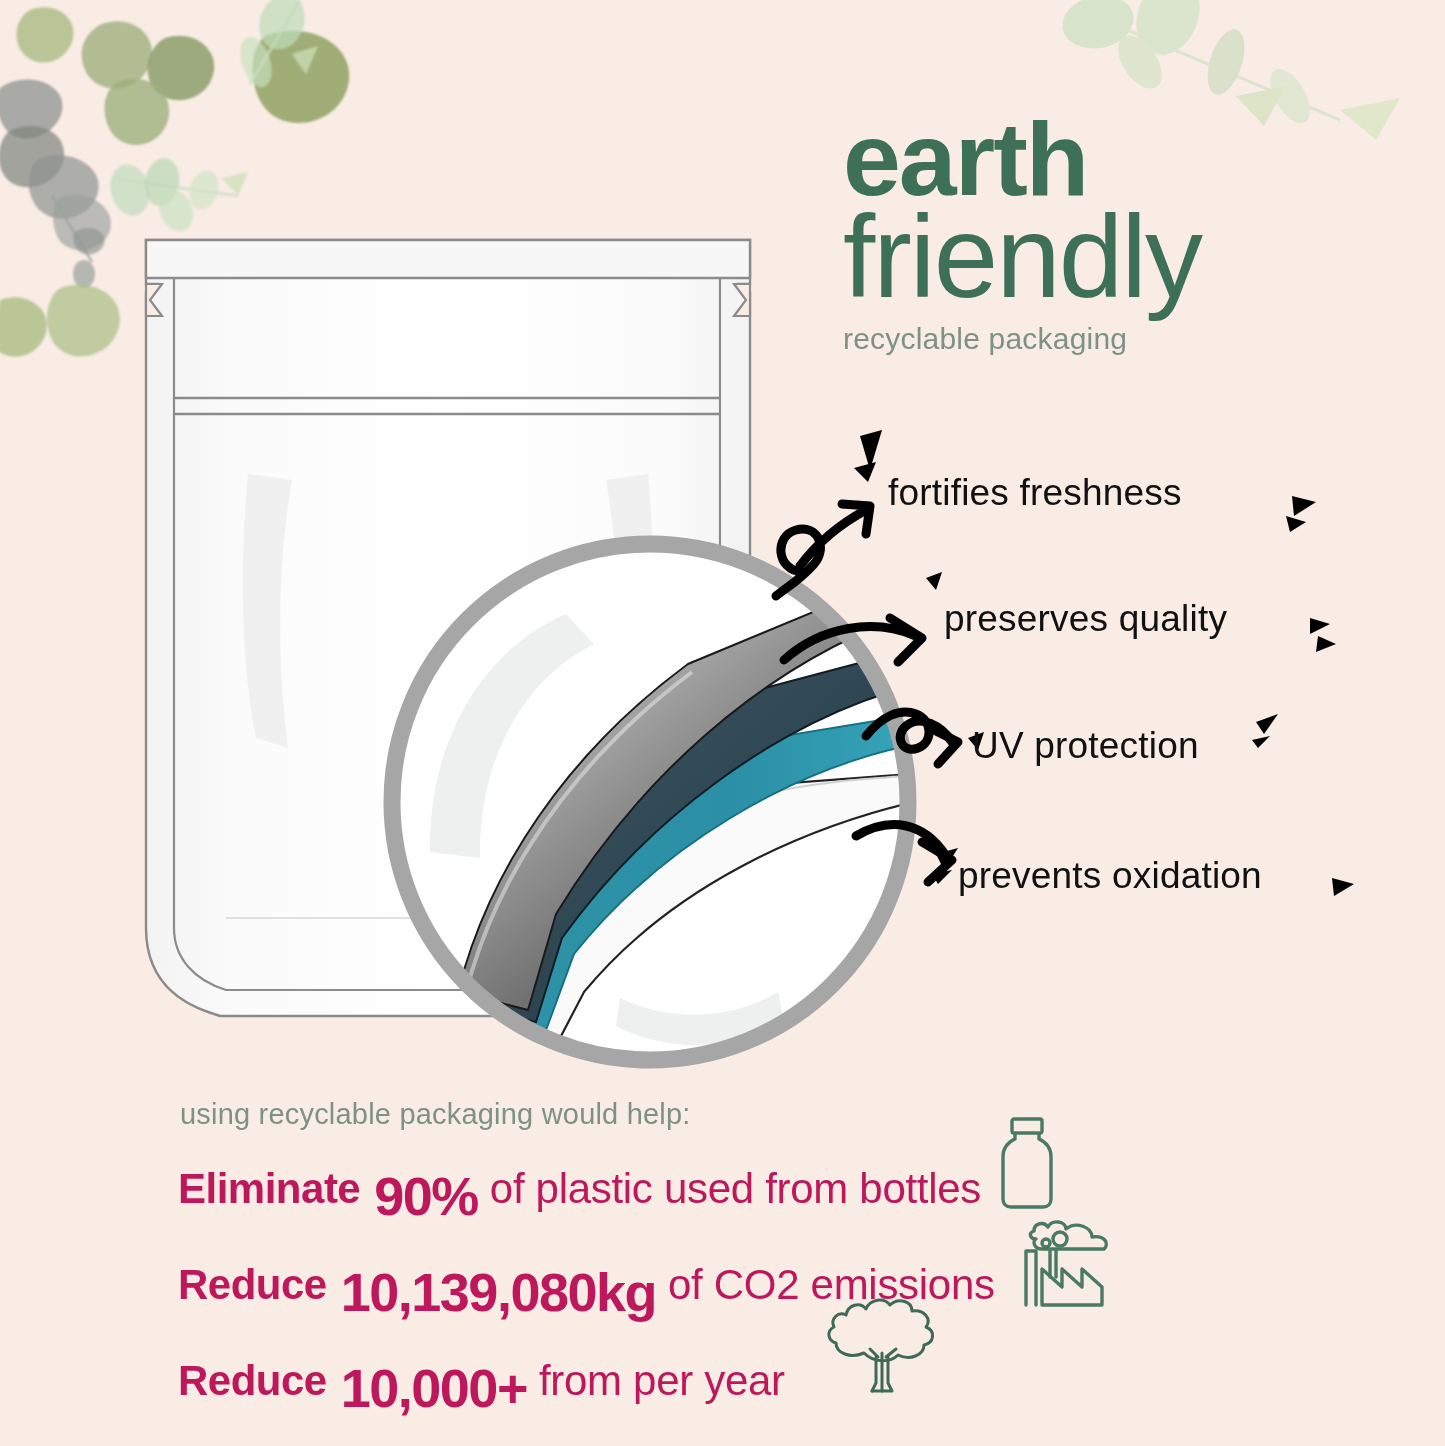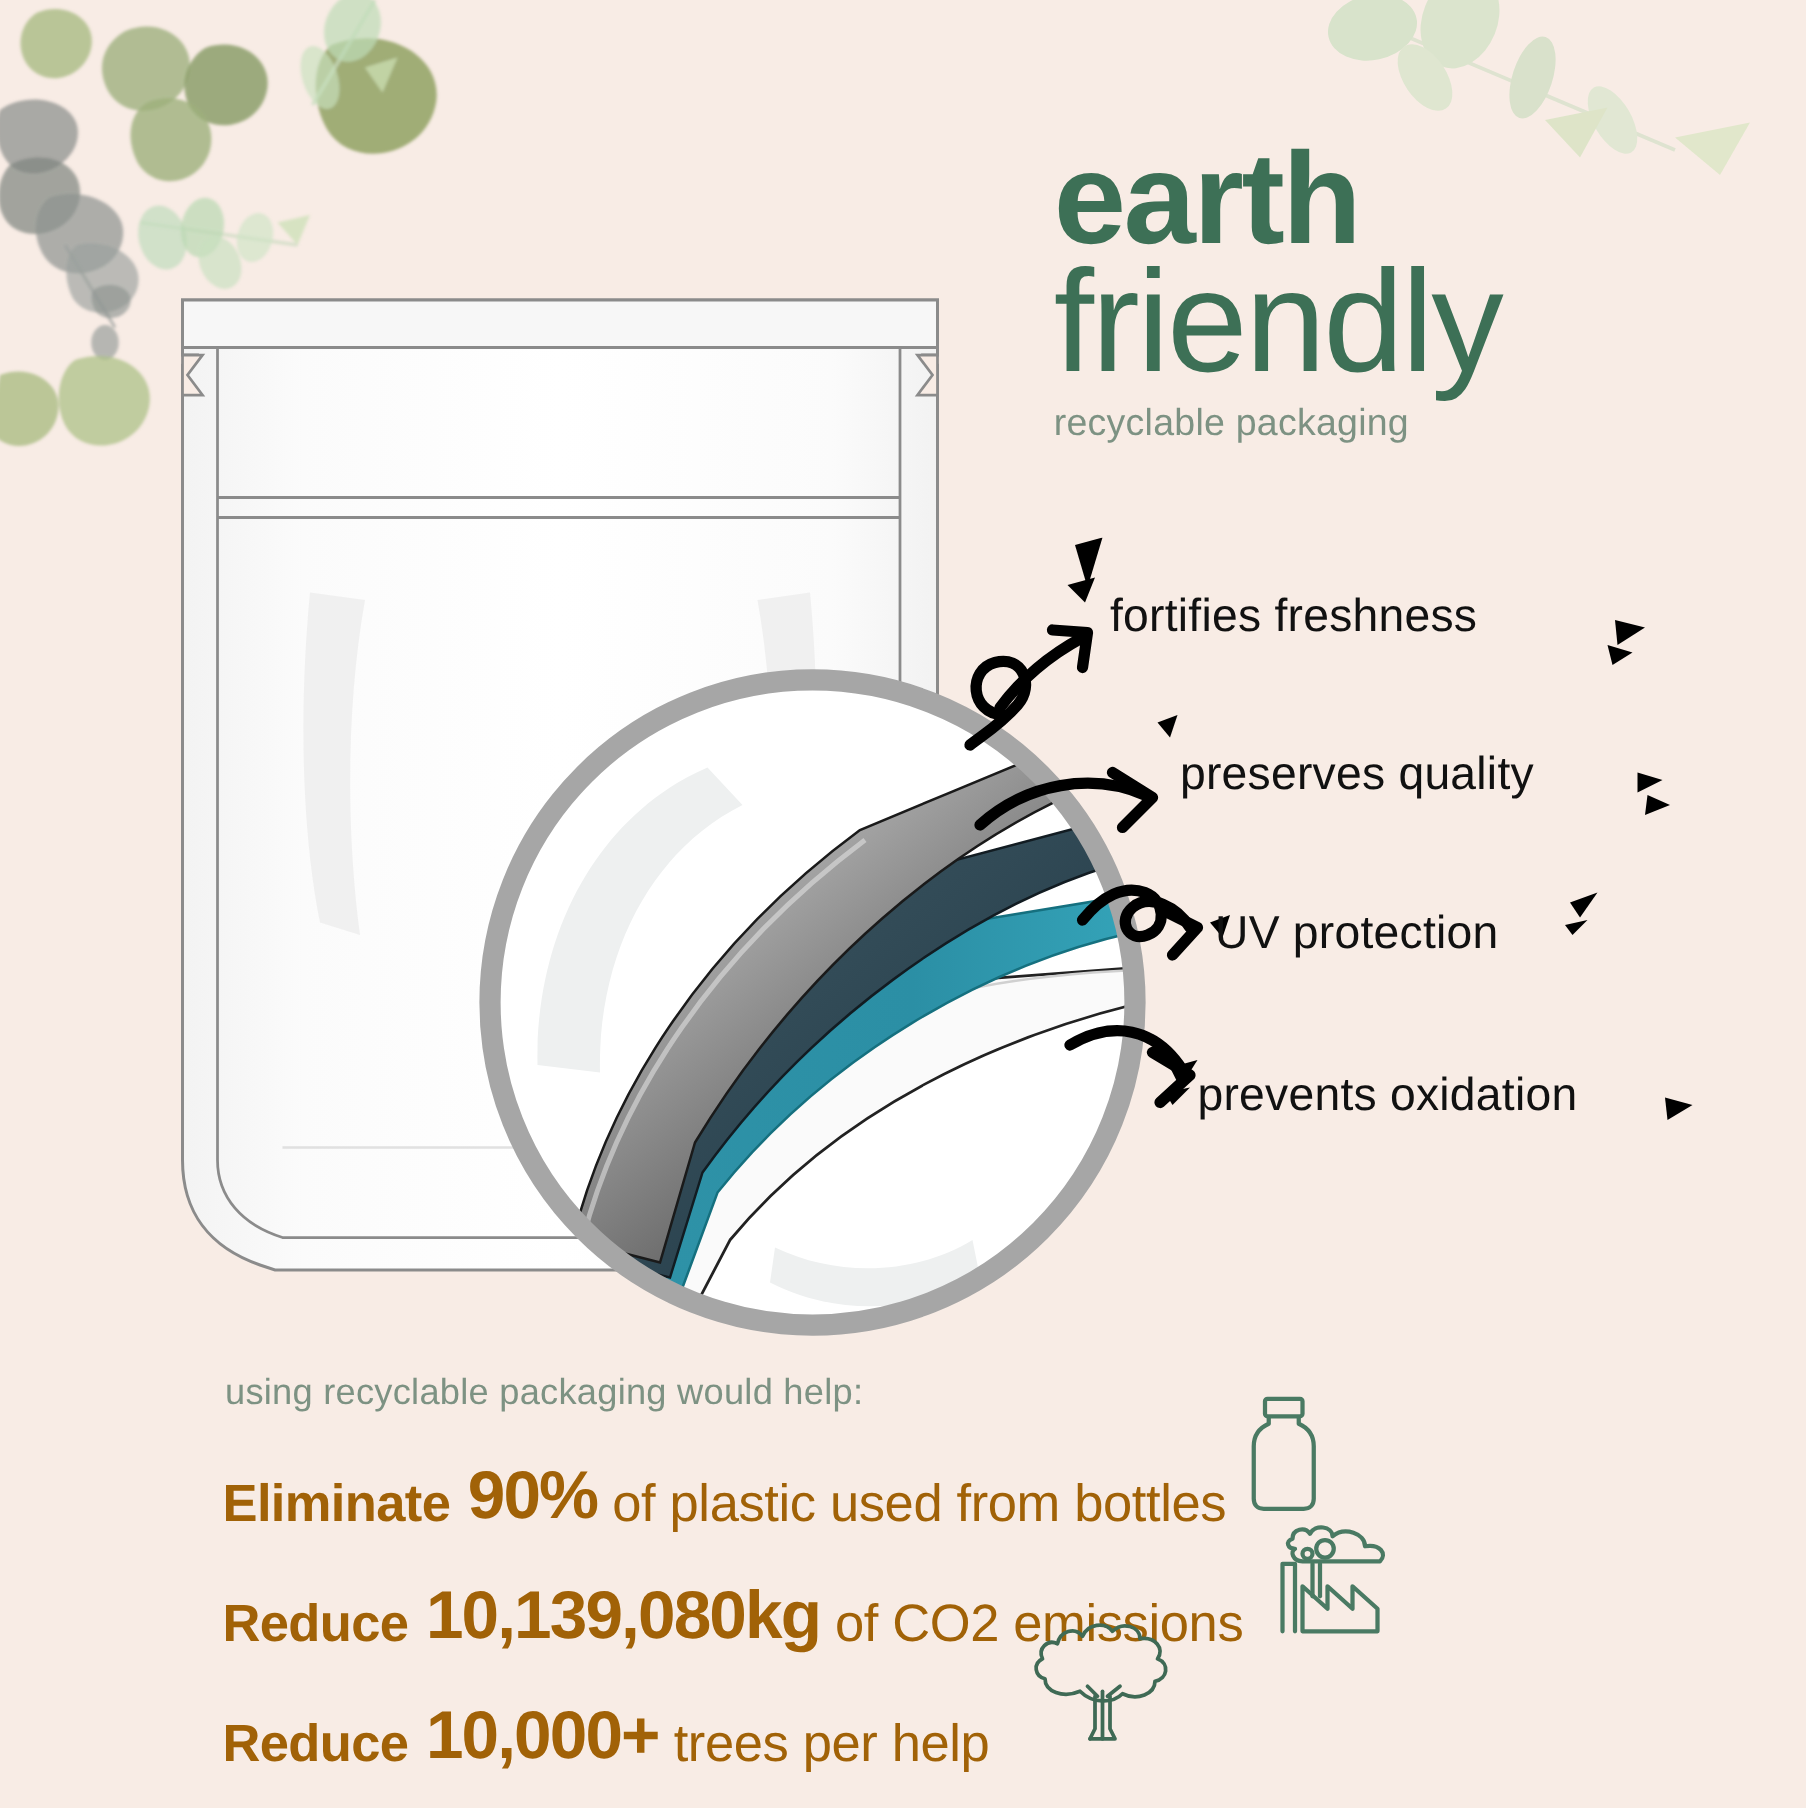--- a/index.html
+++ b/index.html
@@ -54,23 +54,23 @@
   .arrows{position:absolute;left:770px;top:420px;width:640px;height:500px;pointer-events:none;}
   .sparks{position:absolute;left:840px;top:430px;width:560px;height:490px;pointer-events:none;}
 
   
   .stats{position:absolute;left:178px;top:1098px;width:1180px;}
   .stat-intro{
     font-size:29px;color:#7d9283;font-weight:400;
     margin:0 0 34px 2px;letter-spacing:0.2px;
   }
   .stat-row{
-    display:flex;align-items:flex-end;
+    display:flex;align-items:flex-start;
     margin-bottom:34px;
-    color:#a16207;
+    color:#be185d;
     white-space:nowrap;
   }
   .s-verb{
     font-size:42px;font-weight:bold;letter-spacing:-0.5px;
   }
   .s-num{
     font-size:54px;font-weight:bold;letter-spacing:-1.5px;
     margin-left:14px;
   }
   .s-tail{
@@ -302,21 +302,21 @@
 
     <div class="stat-row">
       <span class="s-verb">Reduce</span>
       <span class="s-num">10,139,080kg</span>
       <span class="s-tail">of CO2 emissions</span>
     </div>
 
     <div class="stat-row">
       <span class="s-verb">Reduce</span>
       <span class="s-num">10,000+</span>
-      <span class="s-tail">trees per help</span>
+      <span class="s-tail">from per year</span>
     </div>
   </div>
 
   <svg class="icon-bottle" viewBox="0 0 64 96">
     <g fill="none" stroke="#4a7a63" stroke-width="3.4" stroke-linejoin="round">
       <rect x="17" y="4" width="30" height="14" rx="2"></rect>
       <path d="M20 18 L20 24 C11 28 8 34 8 42 L8 84 C8 89 11 92 16 92 L48 92 C53 92 56 89 56 84 L56 42 C56 34 53 28 44 24 L44 18"></path>
     </g>
   </svg>
 

